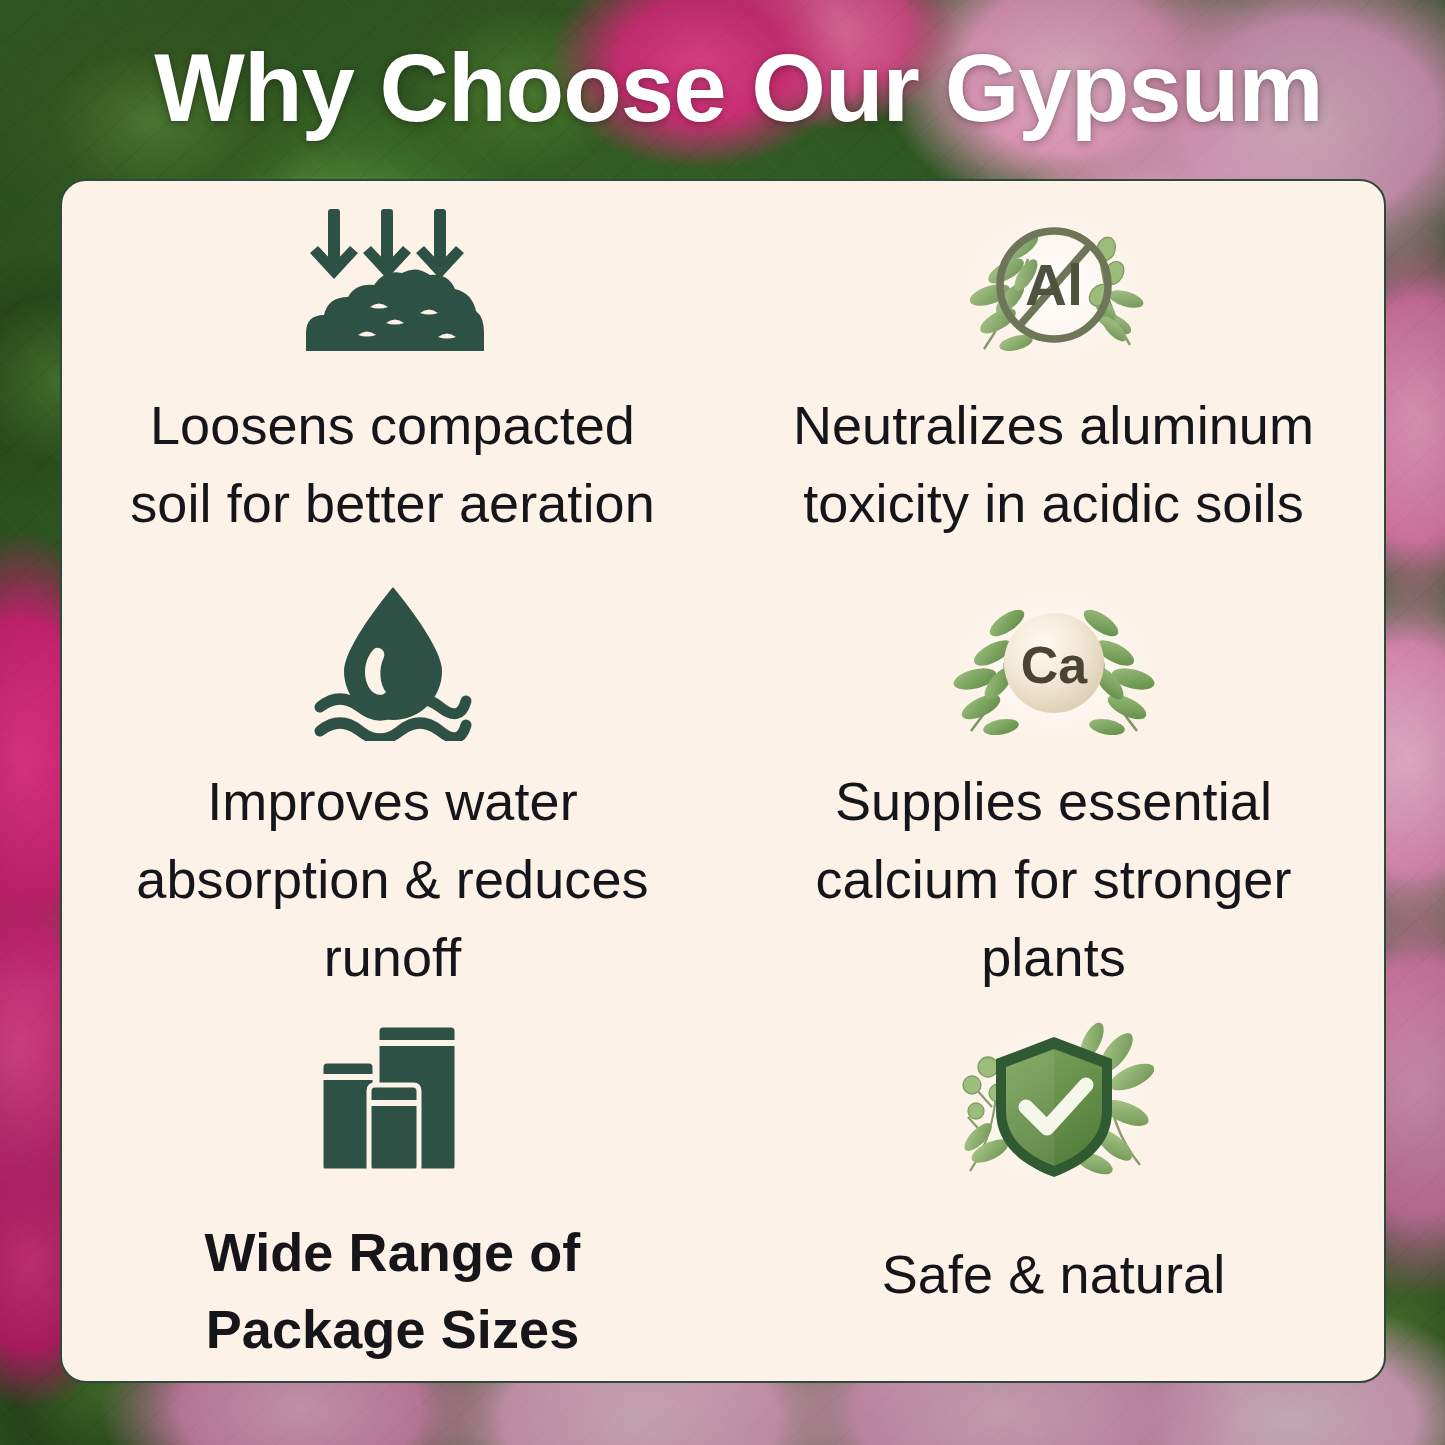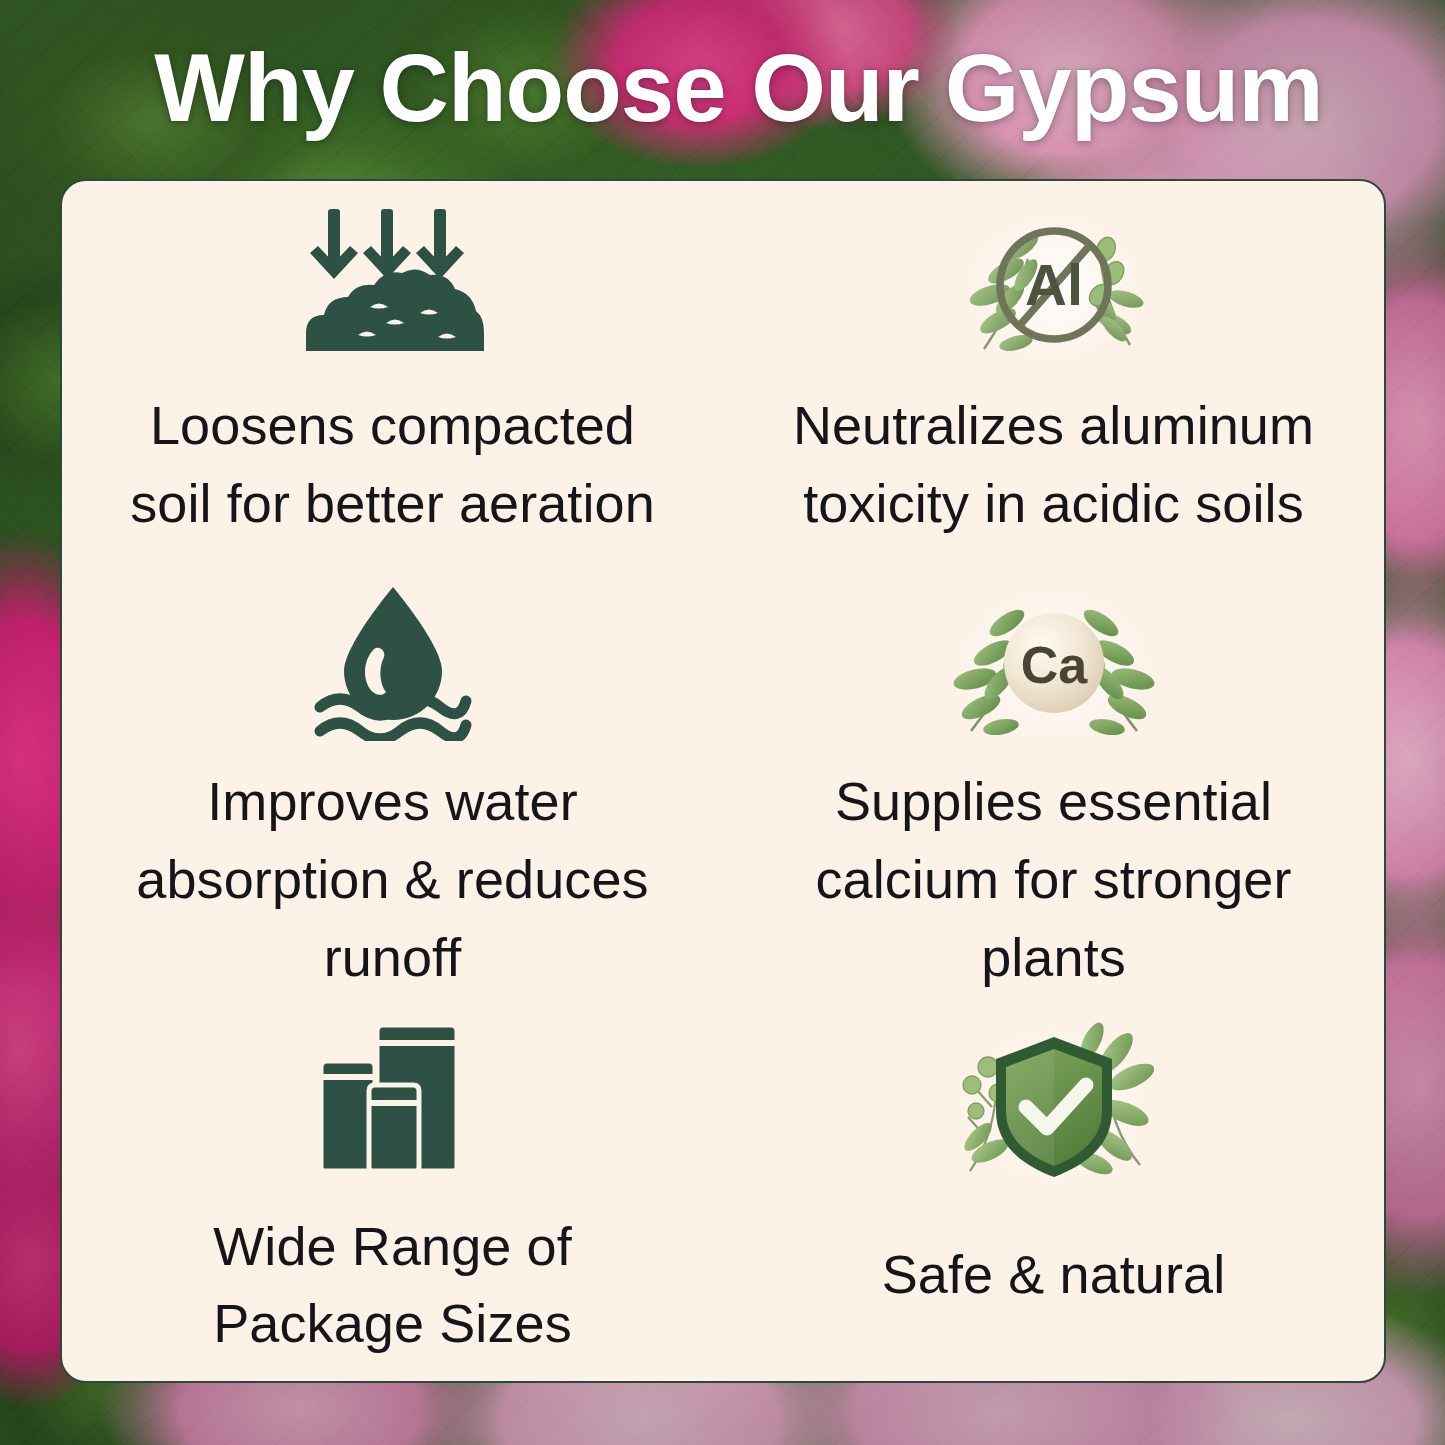--- a/index.html
+++ b/index.html
@@ -131,21 +131,21 @@
     margin-top: 12px;
     text-align: center;
     font-size: 54px;
     line-height: 1.44;
     color: #16161a;
     font-weight: 400;
     letter-spacing: 0.1px;
     max-width: 560px;
   }
   .caption.short { margin-top: 39px; }
-  .caption.pkg { margin-top: 11px; }
+  .caption.pkg { margin-top: 17px; font-weight: bold; }
 
   svg { display: block; }
 </style>
 </head>
 <body>
 
 <div id="stage">
 
   <div class="bg-photo"></div>
   <div class="bg-veins"></div>

